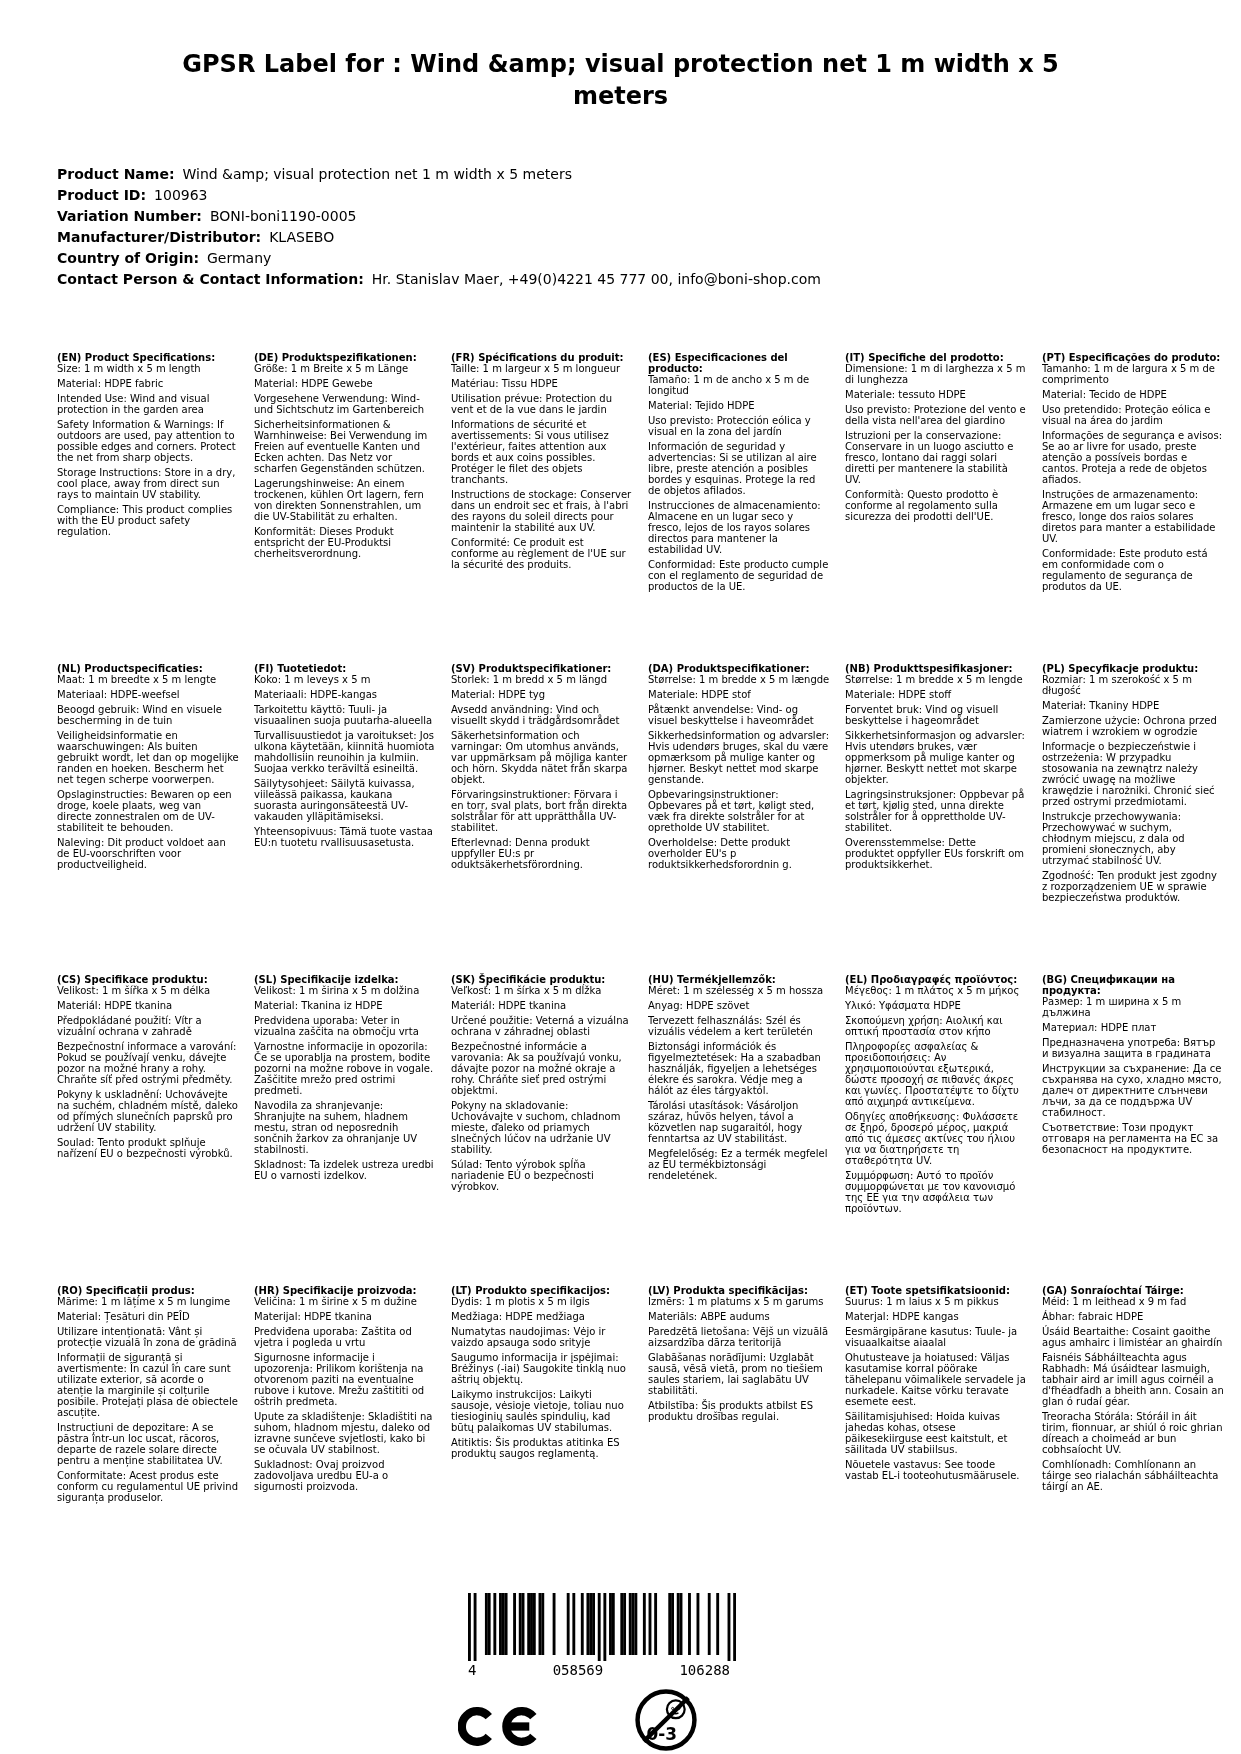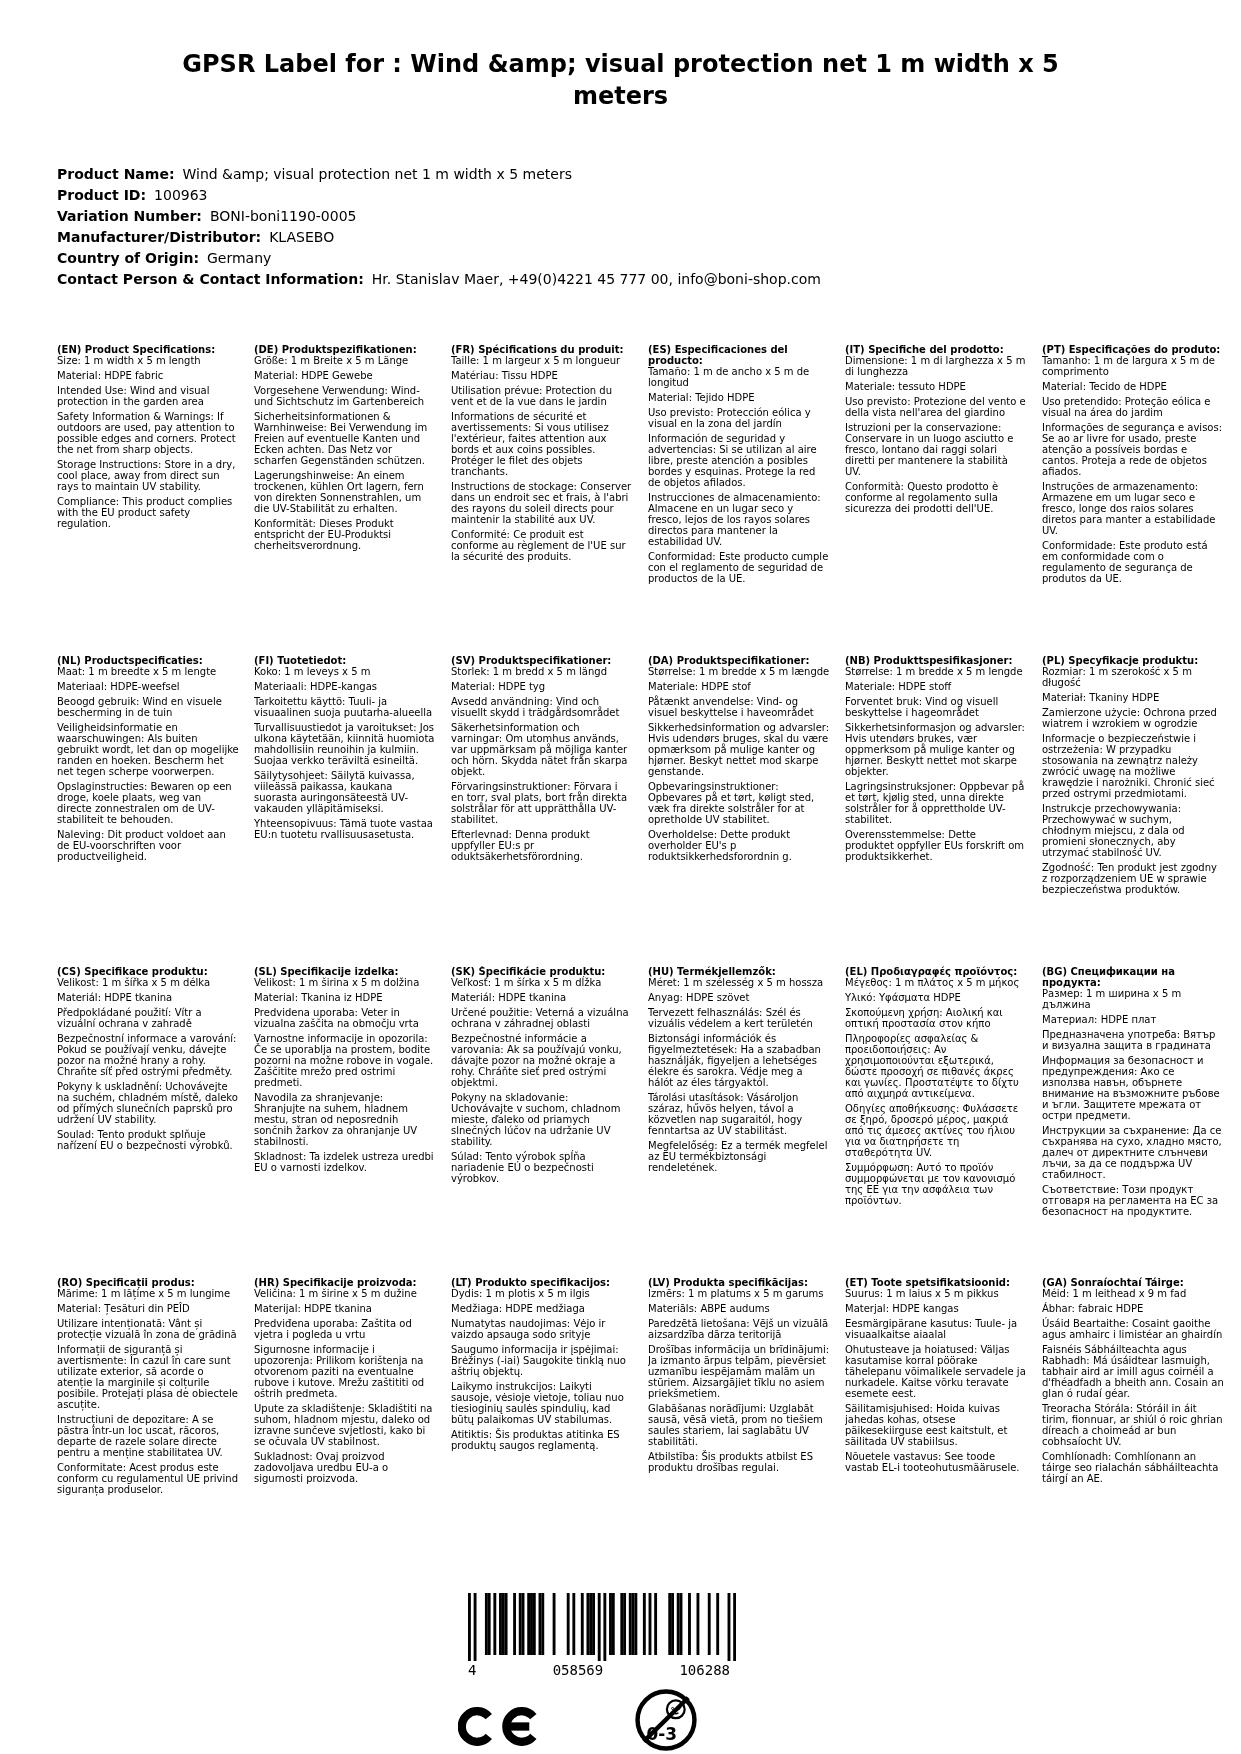--- a/index.html
+++ b/index.html
@@ -23,21 +23,21 @@
   .pf-label { font-weight: bold; margin-top: 44px; }
   .pf-value { margin-left: 8px; }
 
   .lang-grid {
     position: absolute; left: 57px; top: 344px;
     display: grid; grid-template-columns: repeat(6, 182px);
     column-gap: 15px; grid-auto-rows: 311px;
     font-size: 10px; line-height: 11px;
   }
   .lang-block { overflow: hidden; }
-  .lang-header { font-weight: bold; }
+  .lang-header { font-weight: bold; margin-top: 8px; }
   .lang-par { margin: 0 0 4px 0; }
 
   .barcode { position: absolute; left: 468px; top: 1593px; width: 272px; }
   .barcode svg { display: block; }
   .barcode svg rect { fill: #000; }
   .barcode-digits {
     display: flex; justify-content: space-between;
     font-family: "DejaVu Sans Mono", "Liberation Mono", monospace;
     font-size: 14px; margin-top: 1px; padding-right: 10px;
   }
@@ -287,21 +287,20 @@
           <div class="lang-par">Συμμόρφωση: Αυτό το προϊόν συμμορφώνεται με τον κανονισμό της ΕΕ για την ασφάλεια των προϊόντων.</div>
         </div>
   </div>
 
   <div class="lang-block">
     <div class="lang-header">(BG) Спецификации на продукта:</div>
     <div class="lang-body">
           <div class="lang-par">Размер: 1 m ширина x 5 m дължина</div>
           <div class="lang-par">Материал: HDPE плат</div>
           <div class="lang-par">Предназначена употреба: Вятър и визуална защита в градината</div>
-          <div class="lang-par">Информация за безопасност и предупреждения: Ако се използва навън, обърнете внимание на възможните ръбове и ъгли. Защитете мрежата от остри предмети.</div>
           <div class="lang-par">Инструкции за съхранение: Да се съхранява на сухо, хладно място, далеч от директните слънчеви лъчи, за да се поддържа UV стабилност.</div>
           <div class="lang-par">Съответствие: Този продукт отговаря на регламента на ЕС за безопасност на продуктите.</div>
         </div>
   </div>
 
   <div class="lang-block">
     <div class="lang-header">(RO) Specificații produs:</div>
     <div class="lang-body">
           <div class="lang-par">Mărime: 1 m lățime x 5 m lungime</div>
           <div class="lang-par">Material: Țesături din PEÎD</div>
@@ -335,21 +334,20 @@
           <div class="lang-par">Atitiktis: Šis produktas atitinka ES produktų saugos reglamentą.</div>
         </div>
   </div>
 
   <div class="lang-block">
     <div class="lang-header">(LV) Produkta specifikācijas:</div>
     <div class="lang-body">
           <div class="lang-par">Izmērs: 1 m platums x 5 m garums</div>
           <div class="lang-par">Materiāls: ABPE audums</div>
           <div class="lang-par">Paredzētā lietošana: Vējš un vizuālā aizsardzība dārza teritorijā</div>
-          <div class="lang-par">Drošības informācija un brīdinājumi: Ja izmanto ārpus telpām, pievērsiet uzmanību iespējamām malām un stūriem. Aizsargājiet tīklu no asiem priekšmetiem.</div>
           <div class="lang-par">Glabāšanas norādījumi: Uzglabāt sausā, vēsā vietā, prom no tiešiem saules stariem, lai saglabātu UV stabilitāti.</div>
           <div class="lang-par">Atbilstība: Šis produkts atbilst ES produktu drošības regulai.</div>
         </div>
   </div>
 
   <div class="lang-block">
     <div class="lang-header">(ET) Toote spetsifikatsioonid:</div>
     <div class="lang-body">
           <div class="lang-par">Suurus: 1 m laius x 5 m pikkus</div>
           <div class="lang-par">Materjal: HDPE kangas</div>

